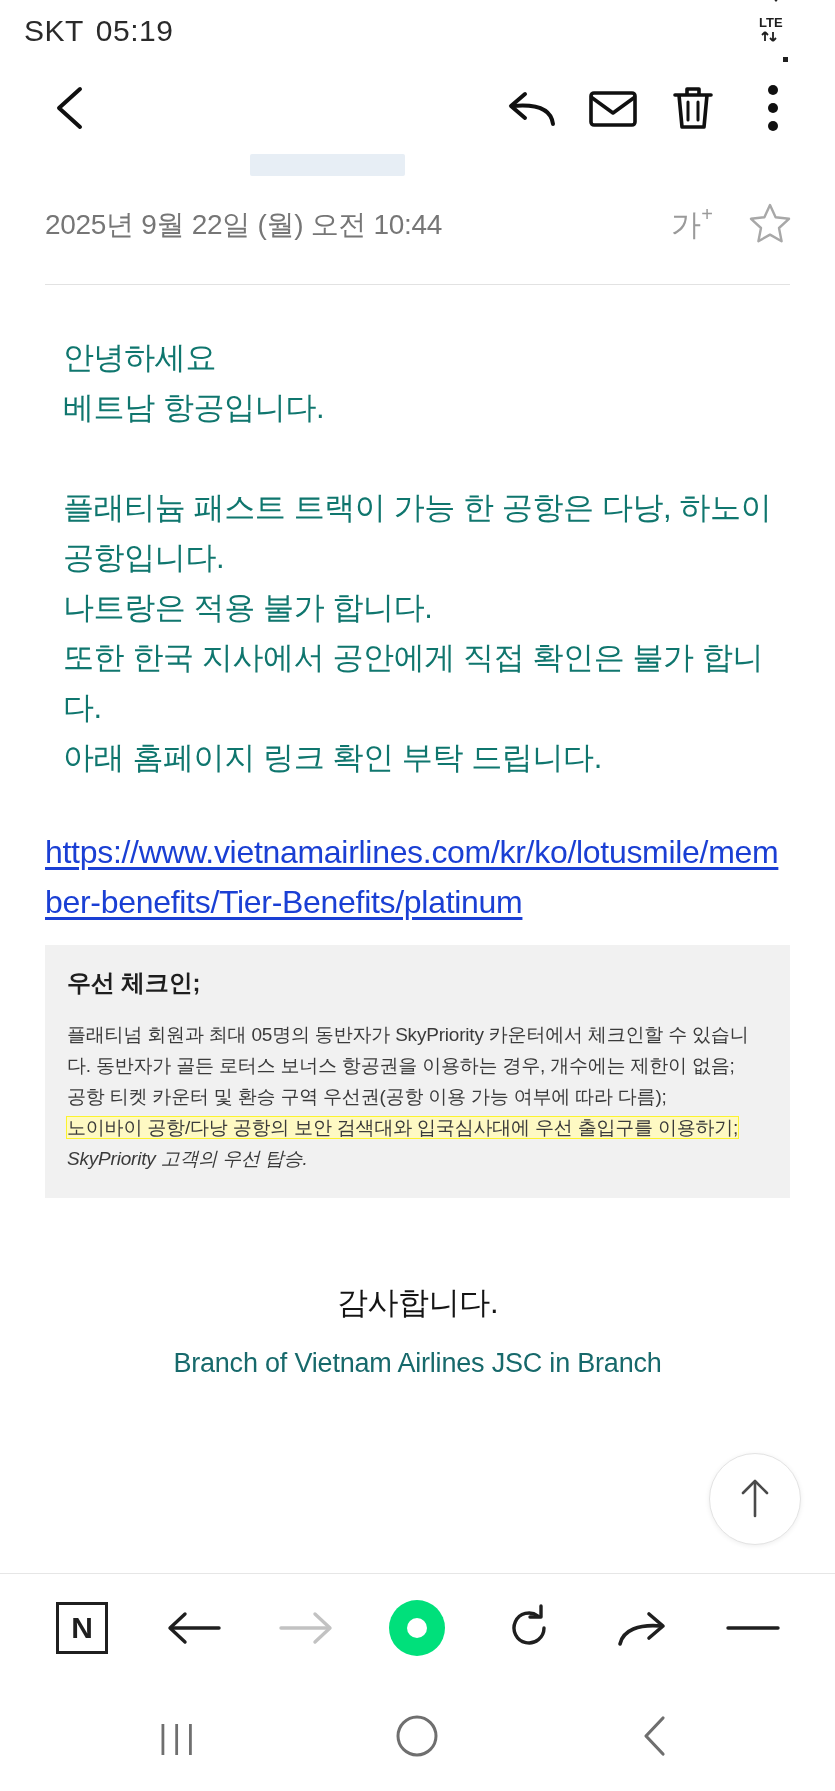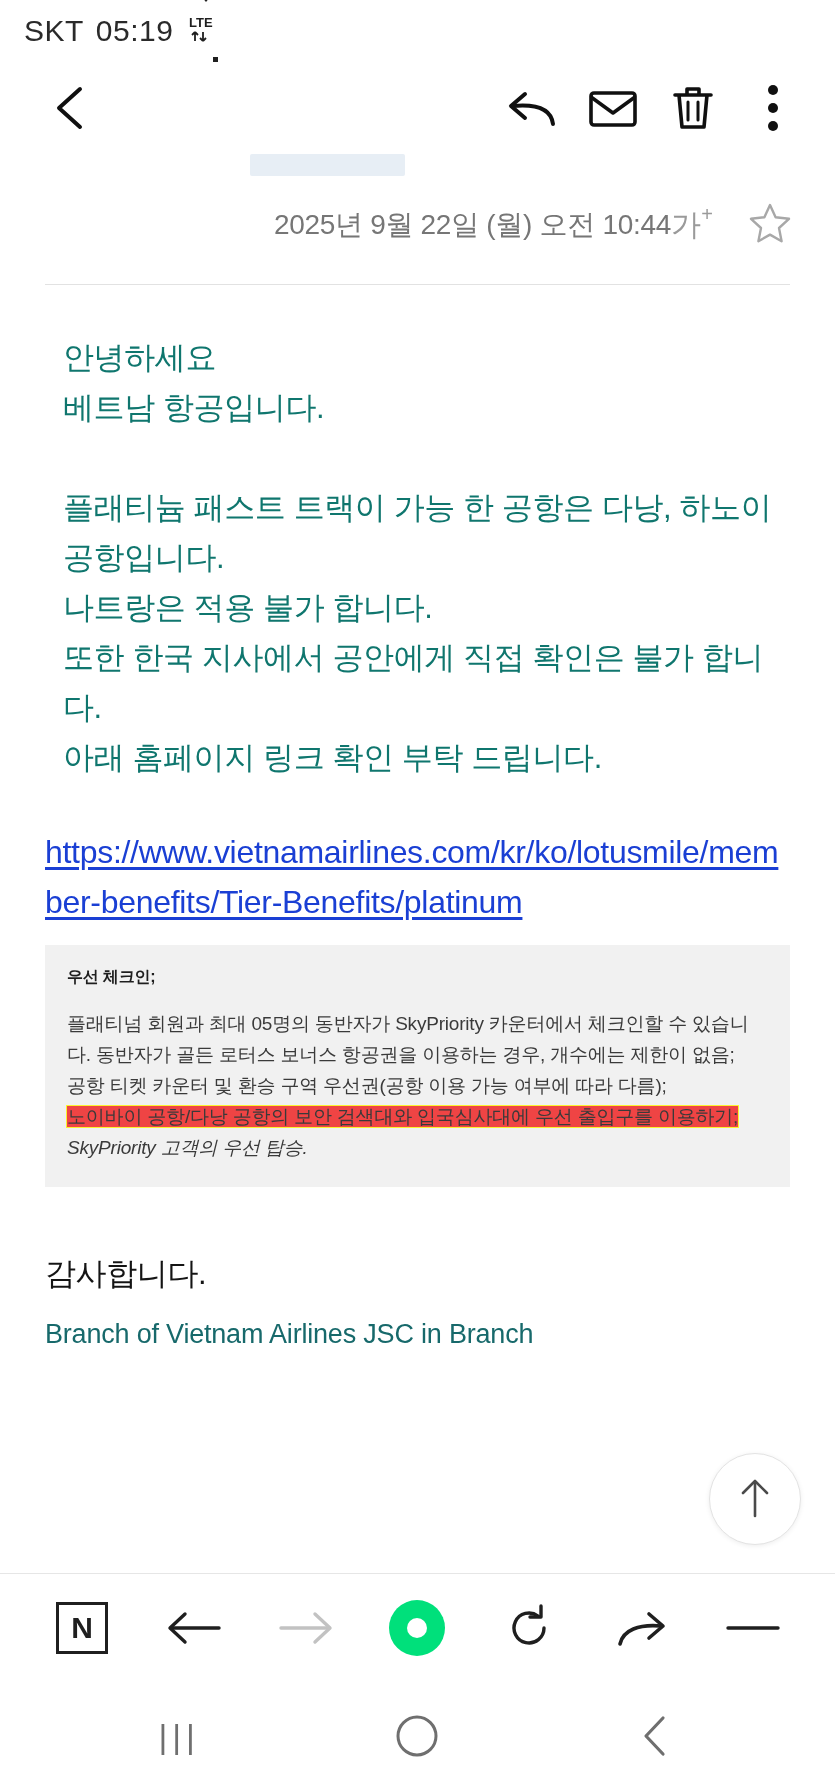--- a/index.html
+++ b/index.html
@@ -18,20 +18,21 @@
     display: flex;
     flex-direction: column;
   }
 
   
   .status-bar {
     height: 62px;
     flex: 0 0 62px;
     display: flex;
     align-items: center;
+    justify-content: space-between;
     padding: 0 26px 0 24px;
     background: #ffffff;
   }
   .status-left {
     display: flex;
     align-items: center;
     gap: 12px;
     font-size: 30px;
     color: #2a2a2a;
     letter-spacing: 0.5px;
@@ -89,21 +90,21 @@
   .subject-stub {
     height: 22px;
     margin: 0 0 0 250px;
     width: 155px;
     background: #e7eef5;
     border-radius: 2px;
   }
   .date-row {
     display: flex;
     align-items: center;
-    justify-content: flex-end;
+    justify-content: space-between;
     padding: 26px 44px 0 45px;
   }
   .date-text {
     font-size: 28px;
     color: #767676;
     letter-spacing: -0.3px;
   }
   .date-actions {
     display: flex;
     align-items: center;
@@ -148,40 +149,41 @@
     margin-top: 36px;
   }
 
   
   .quote-box {
     margin: 18px 45px 0 45px;
     background: #f1f1f1;
     padding: 22px 22px 24px 22px;
   }
   .quote-title {
-    font-size: 16px;
+    font-size: 24px;
     font-weight: bold;
     color: #1e1e1e;
     margin-bottom: 20px;
     letter-spacing: -0.2px;
   }
   .quote-line {
     font-size: 19px;
     line-height: 31px;
     color: #3a3a3a;
     letter-spacing: -0.2px;
   }
   .quote-line.italic { font-style: italic; }
   .hl {
-    background: #ef4444;
+    background: #fef9c3;
     box-shadow: 0 0 0 1px #fcf32e;
   }
 
   .sign-block {
-    padding: 62px 45px 0 45px;
+    padding: 80px 45px 0 45px;
+    text-align: center;
   }
   .sign-ko {
     font-size: 31px;
     line-height: 50px;
     color: #141414;
     letter-spacing: -0.4px;
   }
   .sign-company {
     margin-top: 14px;
     font-size: 27px;

